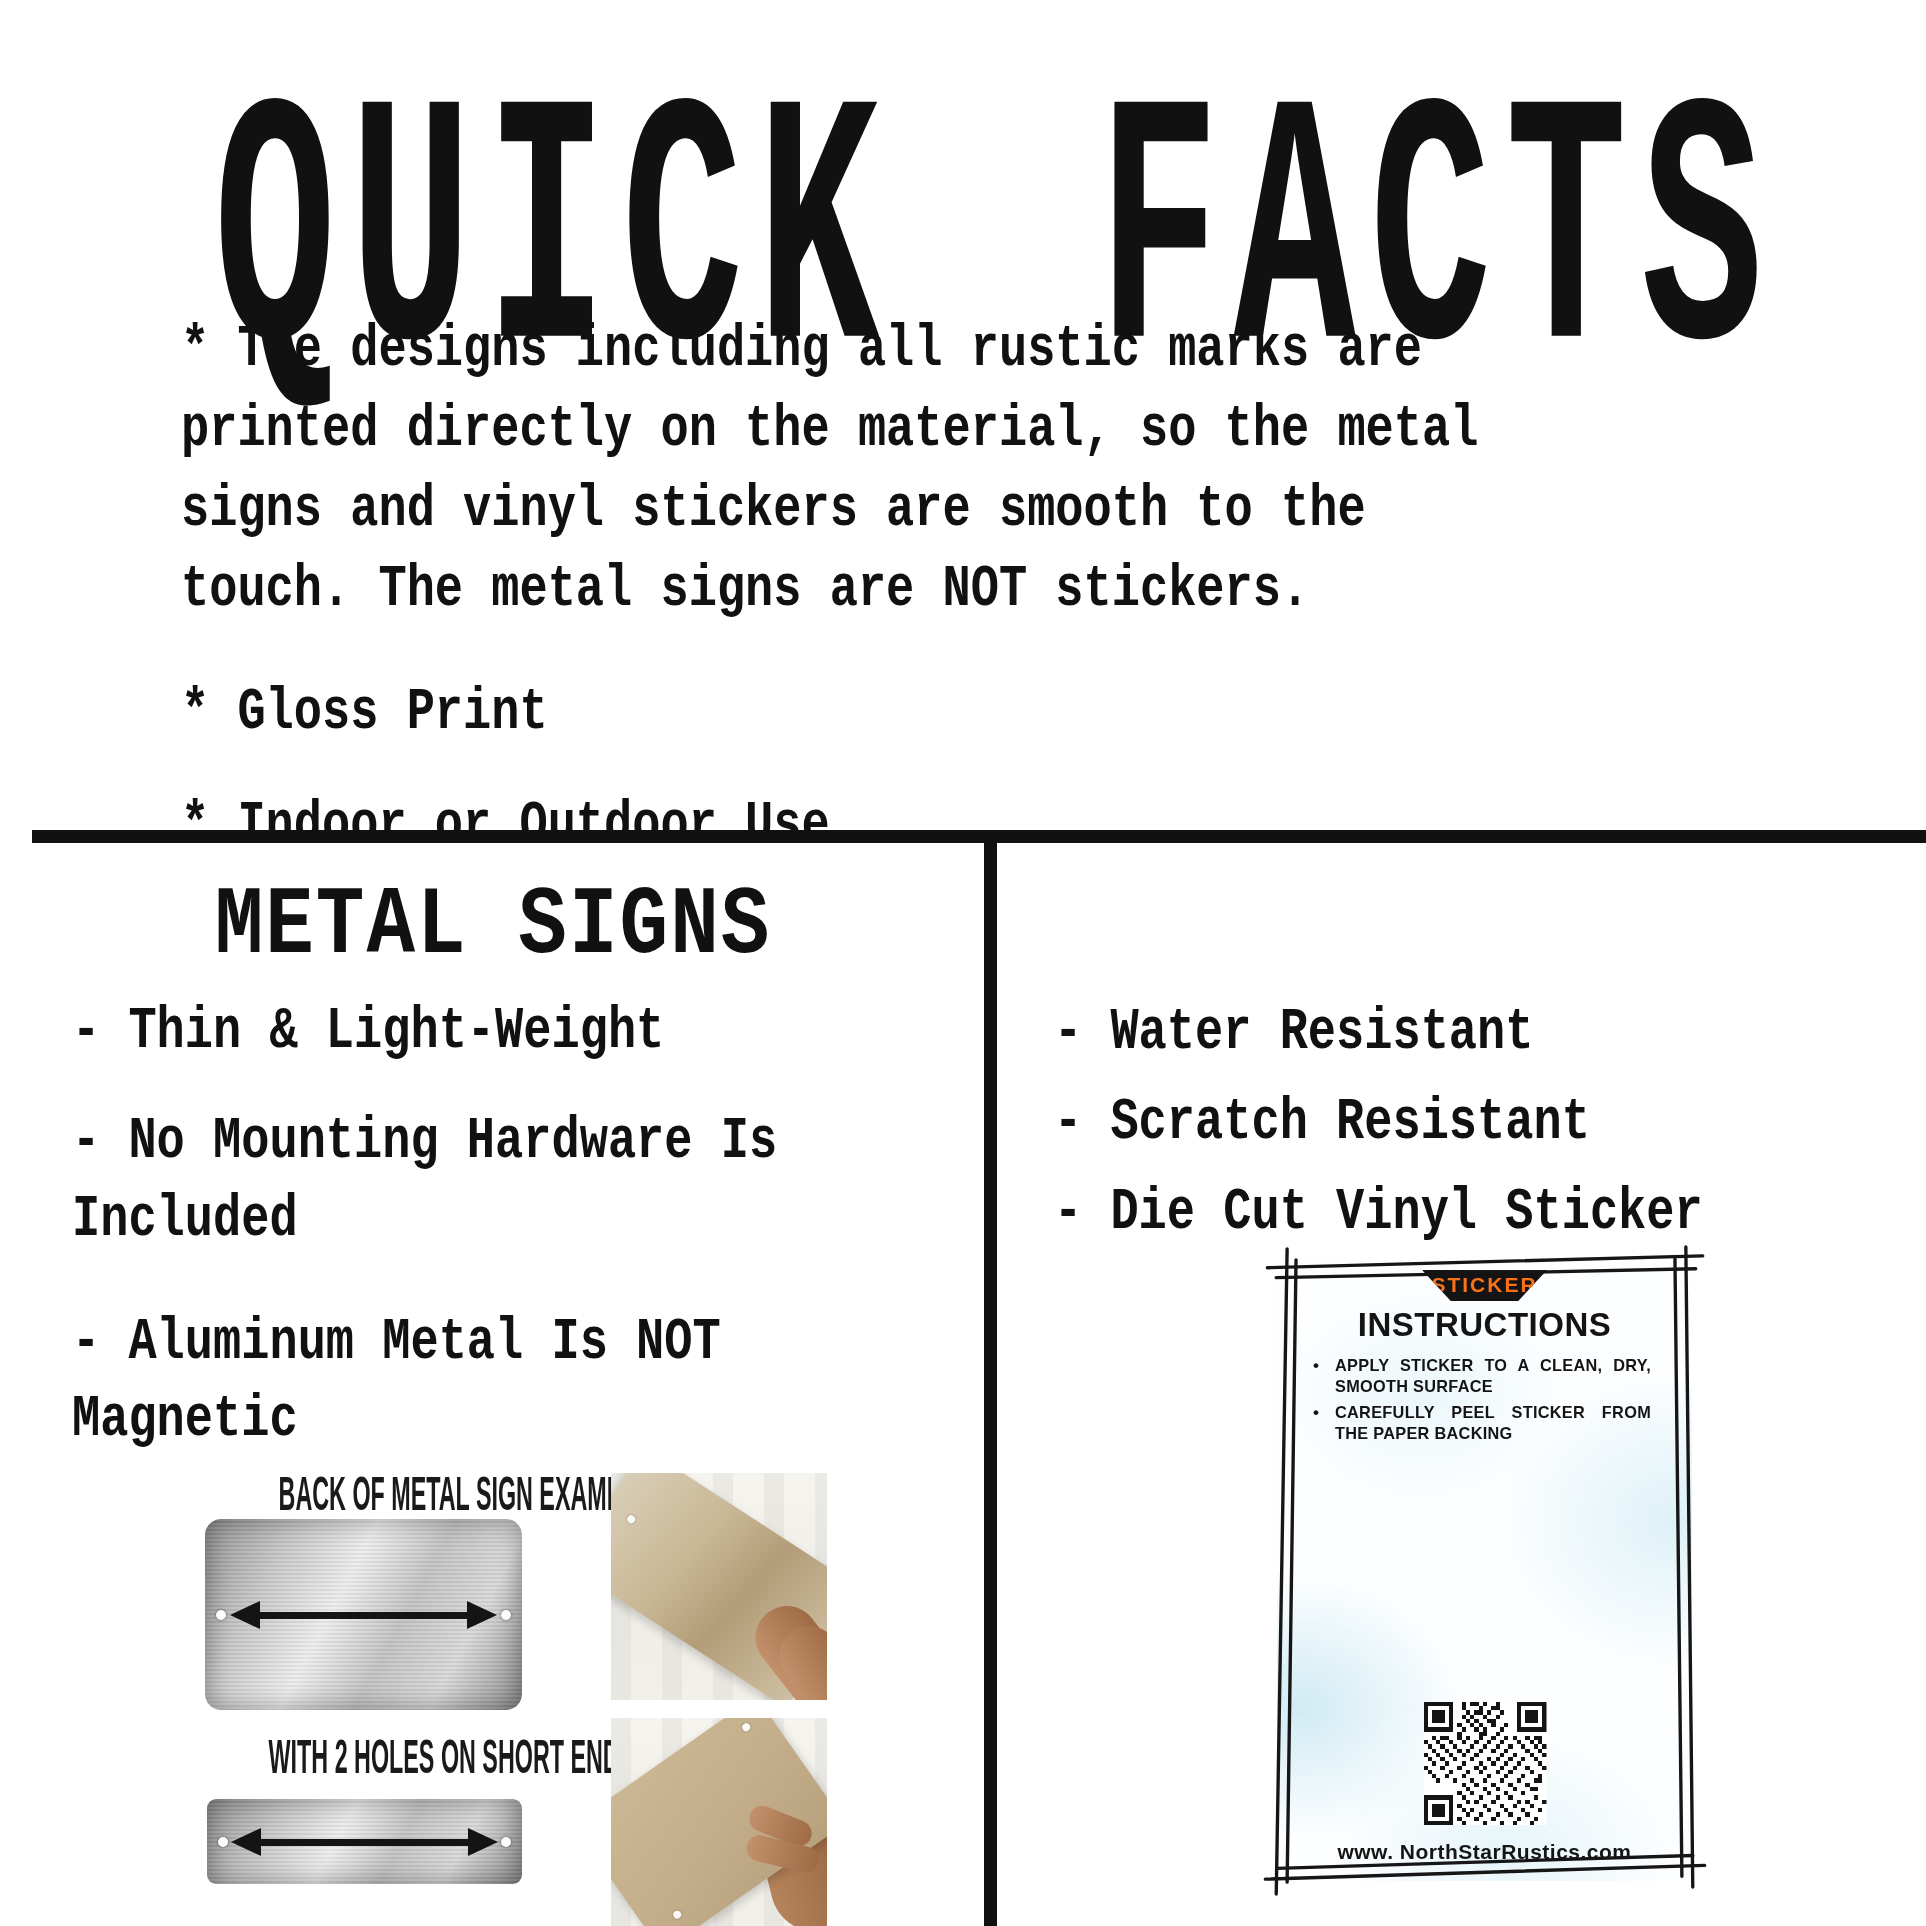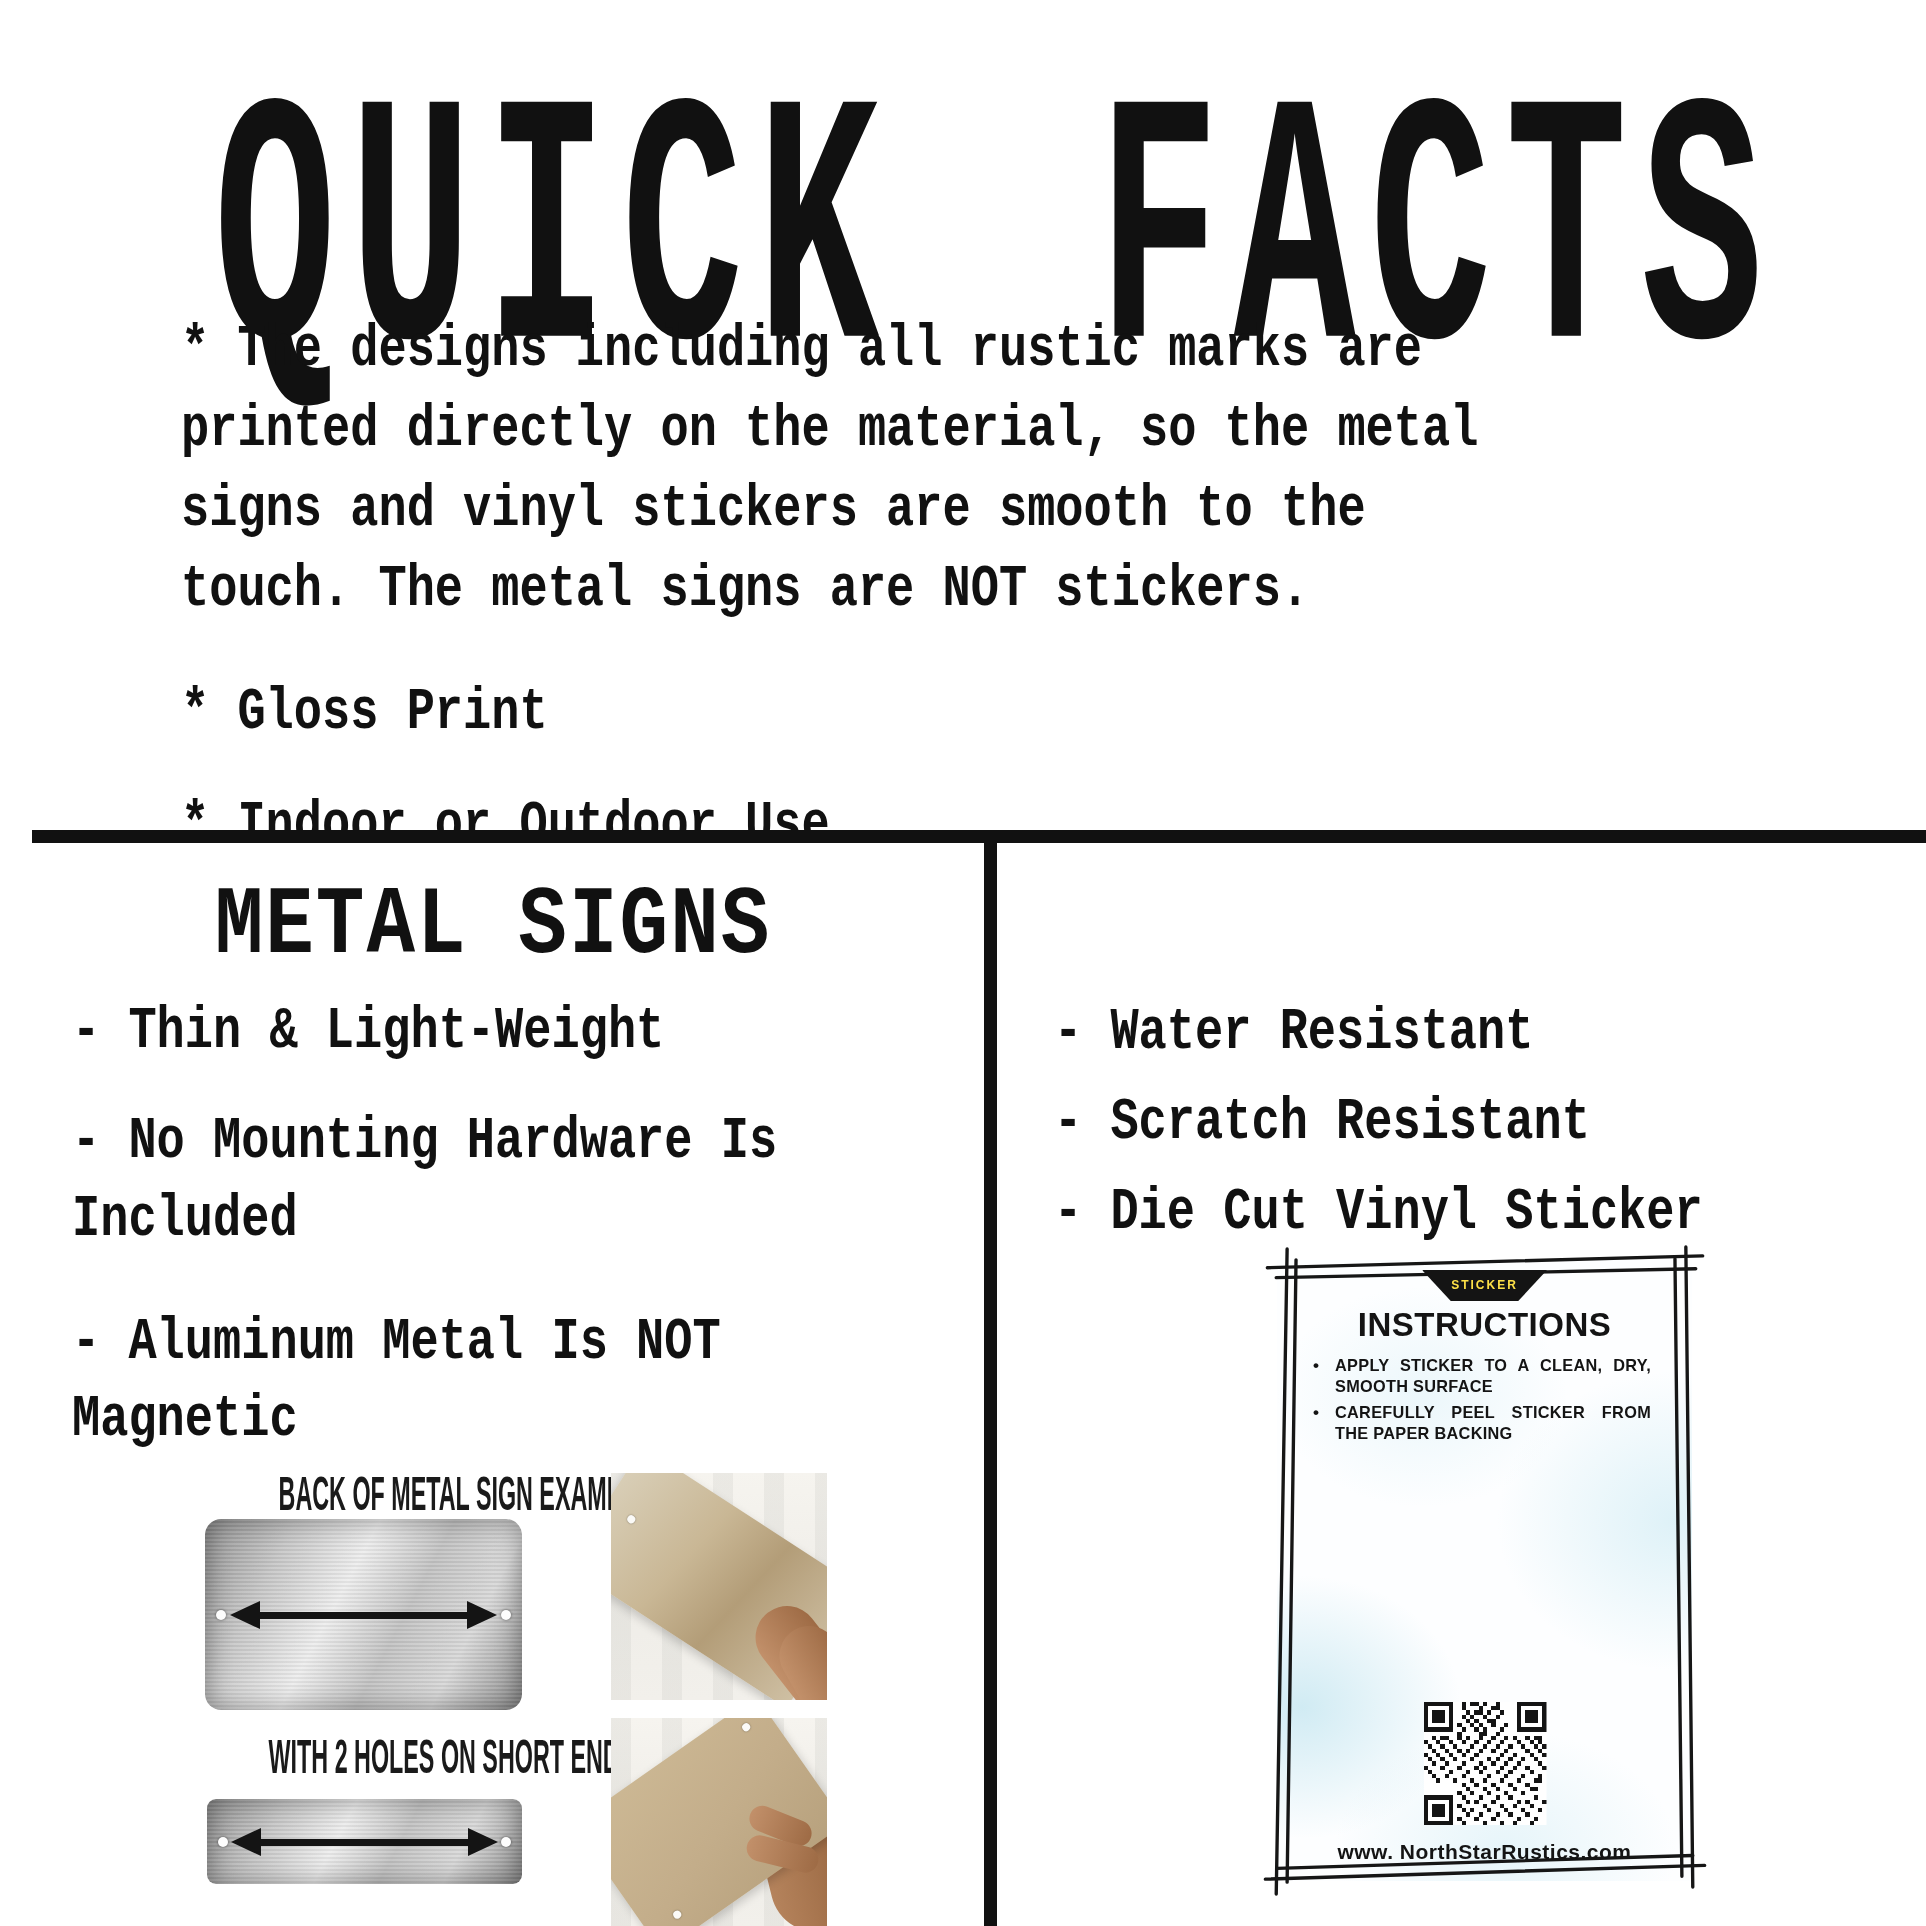--- a/index.html
+++ b/index.html
@@ -93,21 +93,21 @@
           radial-gradient(ellipse 228px 188px at 6% 72%, rgba(136,204,224,.38), transparent 70%),
           radial-gradient(ellipse 248px 208px at 96% 42%, rgba(150,212,230,.30), transparent 72%),
           radial-gradient(ellipse 208px 158px at 35% 22%, rgba(165,218,234,.20), transparent 70%),
           radial-gradient(ellipse 238px 168px at 55% 95%, rgba(150,212,230,.22), transparent 72%),
           #fdfeff;}
   .card-frame{position:absolute;left:-14px;top:-16px;width:444px;height:653px;pointer-events:none;}
   .banner{position:absolute;top:10px;left:50%;transform:translateX(-50%);
           width:125px;height:31px;background:#141414;
           clip-path:polygon(0 0,100% 0,77% 100%,23% 100%);
           display:flex;align-items:center;justify-content:center;}
-  .banner span{color:#fde047;font-weight:700;font-size:12px;letter-spacing:2px;padding-bottom:2px;}
+  .banner span{color:#f97316;font-weight:700;font-size:21px;letter-spacing:2px;padding-bottom:2px;}
   .card-title{position:absolute;top:46px;left:0;width:100%;text-align:center;
               font-weight:700;font-size:33px;letter-spacing:0.5px;}
   .inst-list{position:absolute;top:95px;left:32px;width:342px;margin:0;padding:0;list-style:none;}
   .inst-item{position:relative;padding-left:26px;margin-bottom:5px;
              font-weight:700;font-size:16.3px;line-height:21px;letter-spacing:0.3px;
              text-align:justify;text-align-last:left;}
   .inst-item::before{content:"•";position:absolute;left:4px;top:0;font-size:17px;}
   .qr{position:absolute;top:442px;left:50%;transform:translateX(-50%);width:123px;height:123px;}
   .website{position:absolute;top:580px;left:0;width:100%;text-align:center;
            font-weight:700;font-size:21px;letter-spacing:0.5px;}

